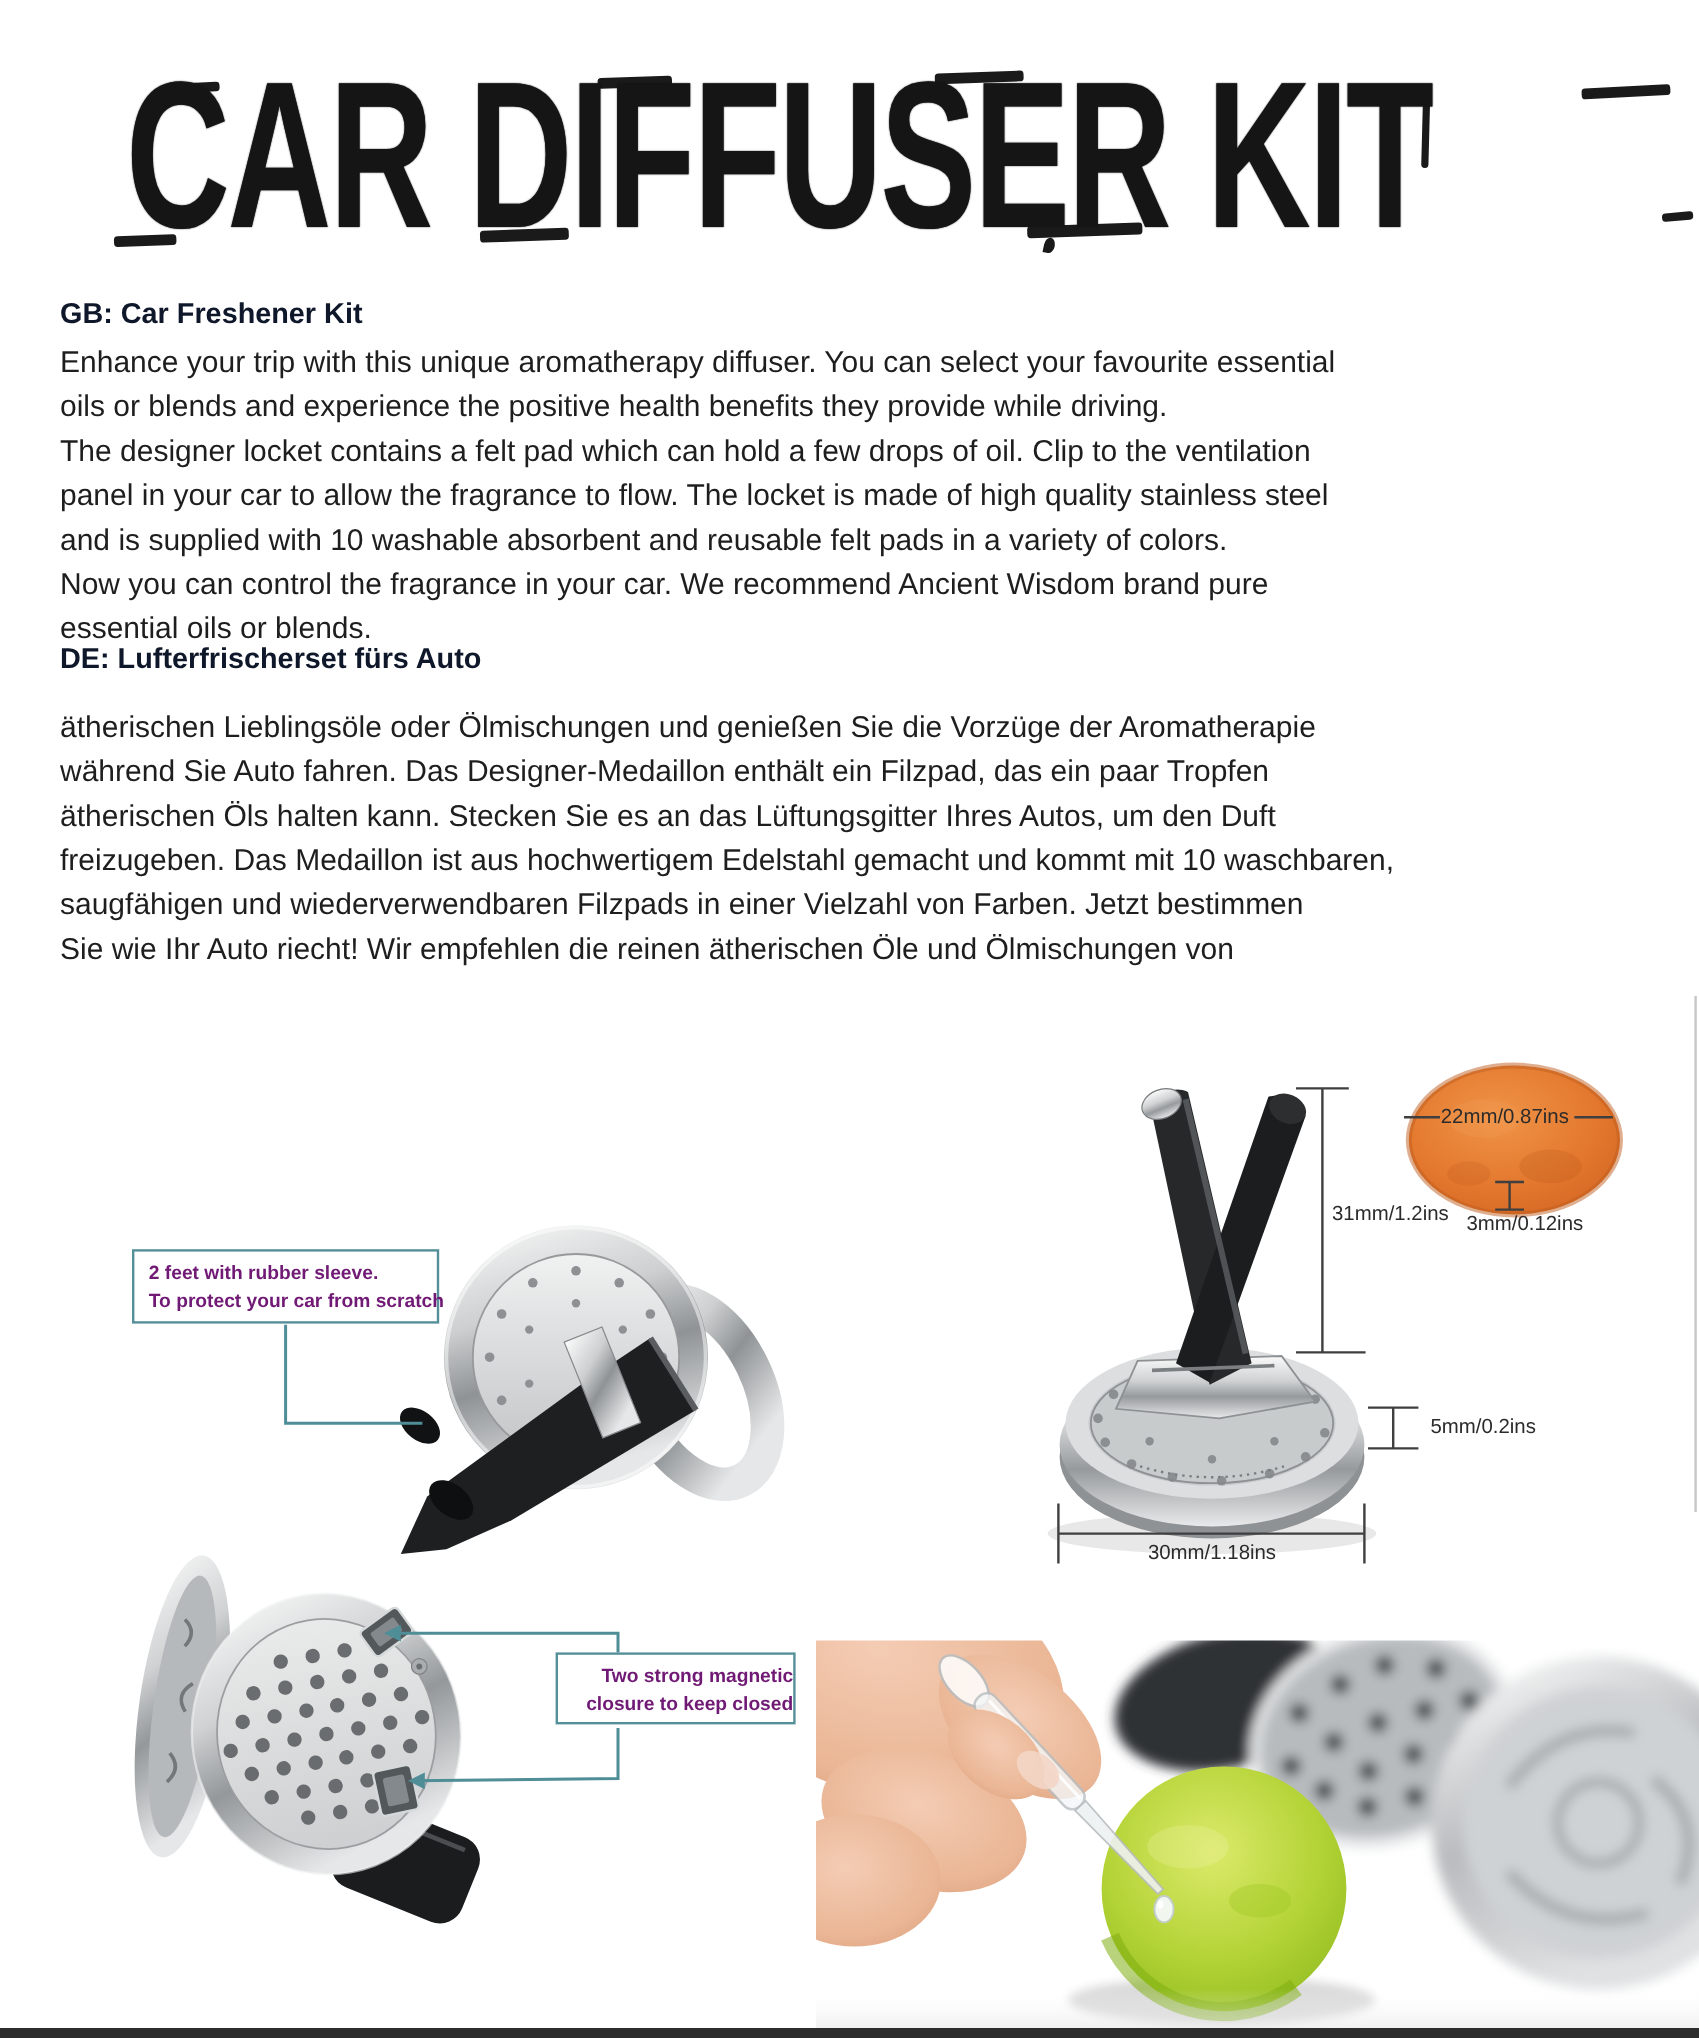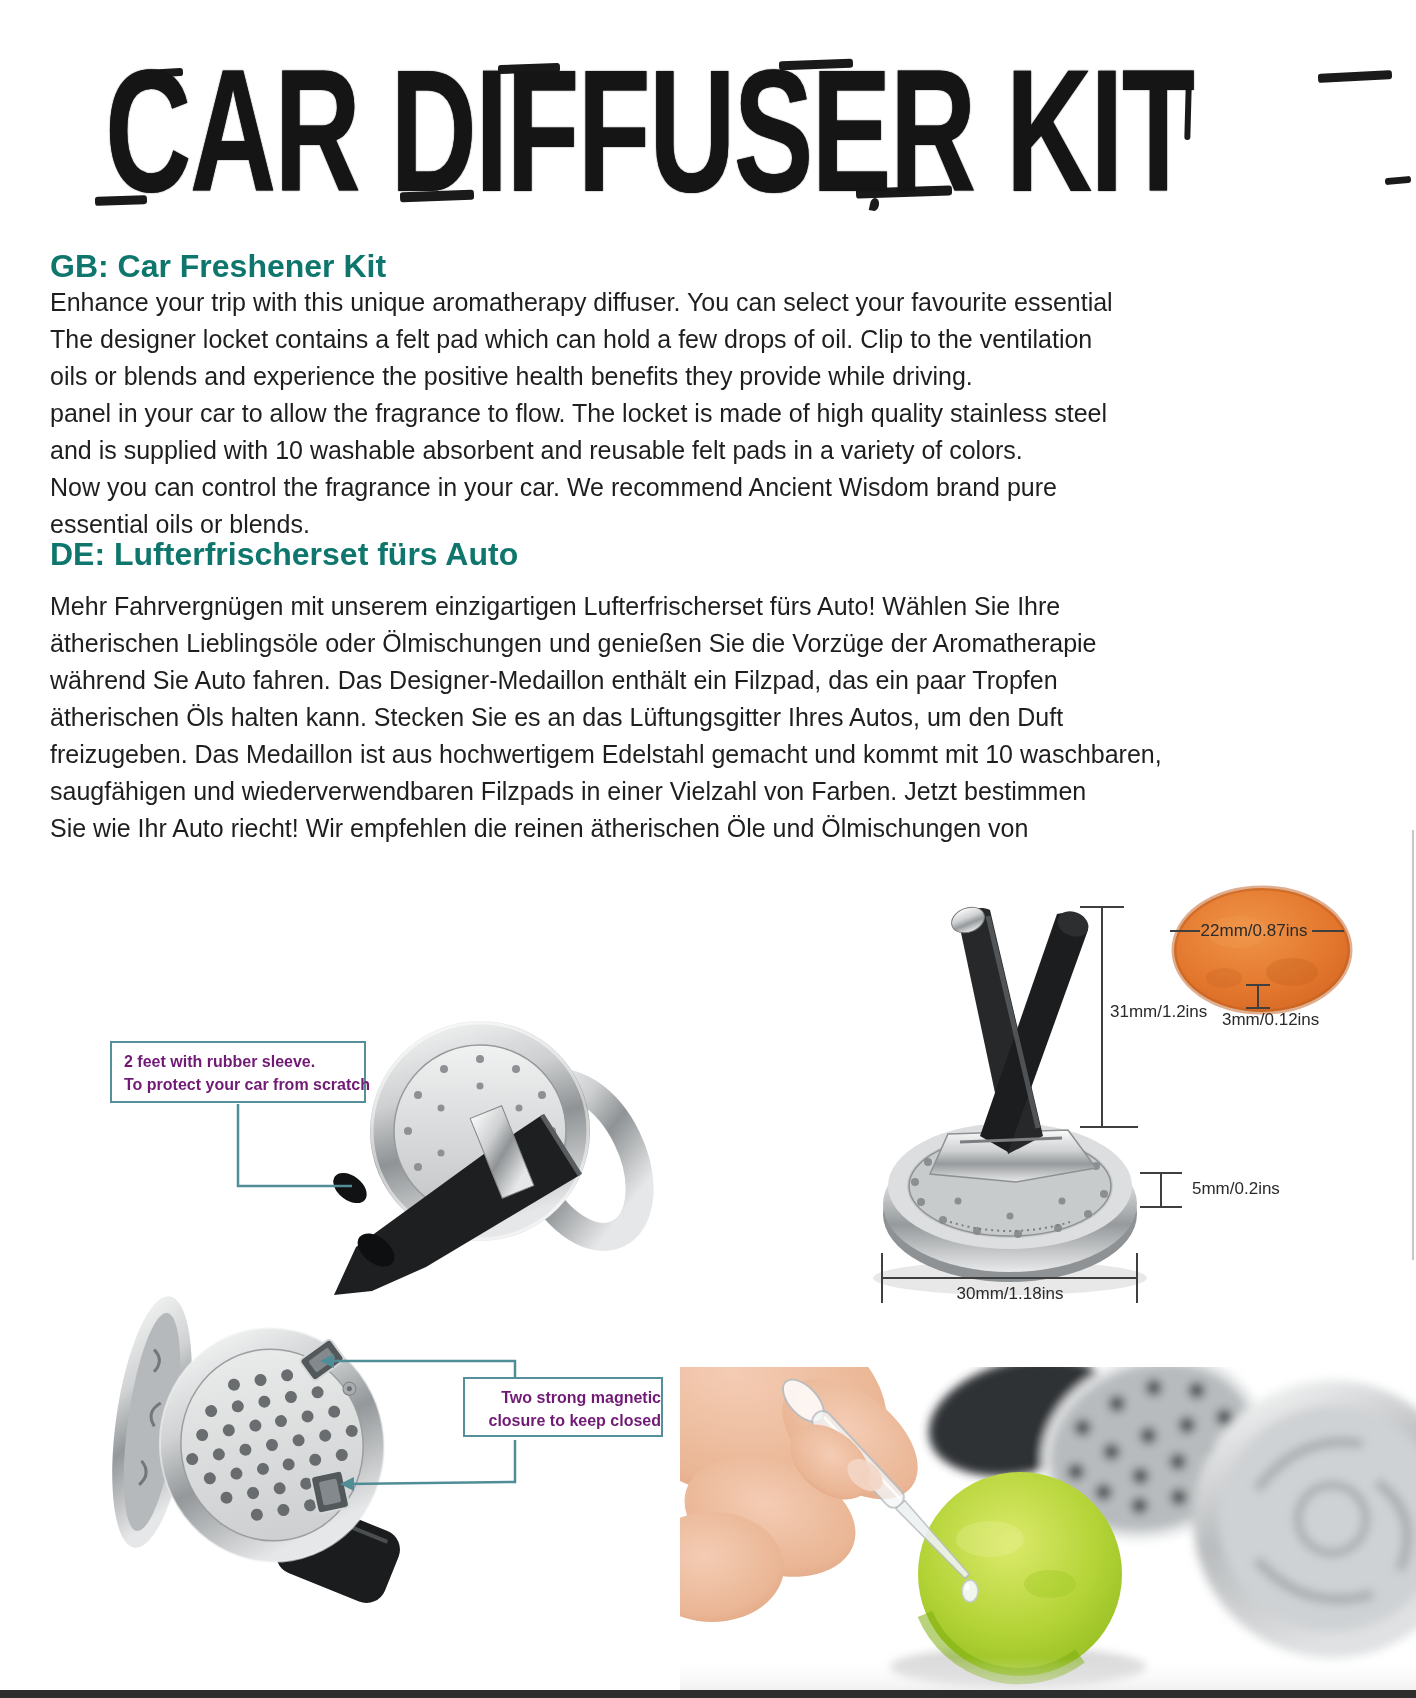--- a/index.html
+++ b/index.html
@@ -3,21 +3,21 @@
 <meta charset="utf-8">
 <style>
   html,body{margin:0;padding:0;background:#e9e9e9;}
   .page{position:relative;width:1416px;height:1698px;background:#ffffff;overflow:hidden;
         font-family:"Liberation Sans", sans-serif;margin:0 auto;}
   .abs{position:absolute;}
   .title-text{font-size:120px;font-weight:bold;letter-spacing:-2px;color:#151515;
               white-space:nowrap;transform:scale(1,1.45);transform-origin:0 0;
               text-shadow:0 0 1px #151515;}
   .smudge{position:absolute;background:#1a1a1a;border-radius:3px;}
-  .h{position:absolute;font-size:32px;font-weight:bold;color:#0f766e;white-space:nowrap;}
+  .h{position:absolute;font-size:24px;font-weight:bold;color:#0f172a;white-space:nowrap;}
   .tl{font-size:25px;line-height:37px;color:#1e1e1e;white-space:nowrap;}
   .textblock{position:absolute;}
   .dim{position:absolute;font-size:17px;font-weight:normal;color:#2b2b2b;white-space:nowrap;z-index:6;}
   .dim.center{text-align:center;}
   .callout{position:absolute;background:#ffffff;border:2px solid #55909a;color:#701a75;
            font-size:16px;font-weight:bold;line-height:23px;z-index:6;}
   .callout .cline{white-space:nowrap;}
   .fig{position:absolute;z-index:1;}
   .overlay{position:absolute;left:0;top:0;z-index:4;pointer-events:none;}
   .edge-line{position:absolute;left:1412px;top:830px;width:2px;height:430px;background:#a8a8a8;opacity:.65;z-index:2;}
@@ -40,31 +40,30 @@
     <div class="smudge" style="left:400px;top:191px;width:74px;height:10px;transform:rotate(-2deg);"></div>
     <div class="smudge" style="left:856px;top:187px;width:96px;height:10px;transform:rotate(-2deg);"></div>
     <div class="smudge" style="left:1385px;top:177px;width:26px;height:7px;transform:rotate(-5deg);"></div>
     <div class="smudge" style="left:1185px;top:86px;width:6px;height:54px;transform:rotate(1.5deg);"></div>
     <div class="smudge" style="left:870px;top:198px;width:9px;height:13px;border-radius:50% 50% 50% 0;transform:rotate(12deg);"></div>
   </div>
 
   <div class="h" style="left:50px;top:248px;">GB: Car Freshener Kit</div>
   <div class="textblock" style="left:50px;top:284px;">
     <div class="tl">Enhance your trip with this unique aromatherapy diffuser. You can select your favourite essential</div>
+    <div class="tl">oils or blends and experience the positive health benefits they provide while driving.</div>
     <div class="tl">The designer locket contains a felt pad which can hold a few drops of oil. Clip to the ventilation</div>
-    <div class="tl">oils or blends and experience the positive health benefits they provide while driving.</div>
     <div class="tl">panel in your car to allow the fragrance to flow. The locket is made of high quality stainless steel</div>
     <div class="tl">and is supplied with 10 washable absorbent and reusable felt pads in a variety of colors.</div>
     <div class="tl">Now you can control the fragrance in your car. We recommend Ancient Wisdom brand pure</div>
     <div class="tl">essential oils or blends.</div>
   </div>
 
   <div class="h" style="left:50px;top:524px;margin-top:12px;">DE: Lufterfrischerset fürs Auto</div>
   <div class="textblock" style="left:50px;top:588px;">
-    <div class="tl">Mehr Fahrvergnügen mit unserem einzigartigen Lufterfrischerset fürs Auto! Wählen Sie Ihre</div>
     <div class="tl">ätherischen Lieblingsöle oder Ölmischungen und genießen Sie die Vorzüge der Aromatherapie</div>
     <div class="tl">während Sie Auto fahren. Das Designer-Medaillon enthält ein Filzpad, das ein paar Tropfen</div>
     <div class="tl">ätherischen Öls halten kann. Stecken Sie es an das Lüftungsgitter Ihres Autos, um den Duft</div>
     <div class="tl">freizugeben. Das Medaillon ist aus hochwertigem Edelstahl gemacht und kommt mit 10 waschbaren,</div>
     <div class="tl">saugfähigen und wiederverwendbaren Filzpads in einer Vielzahl von Farben. Jetzt bestimmen</div>
     <div class="tl">Sie wie Ihr Auto riecht! Wir empfehlen die reinen ätherischen Öle und Ölmischungen von</div>
   </div>
 
   <svg class="fig" style="left:810px;top:830px;" width="606" height="480" viewBox="0 0 606 480">
     <defs>

